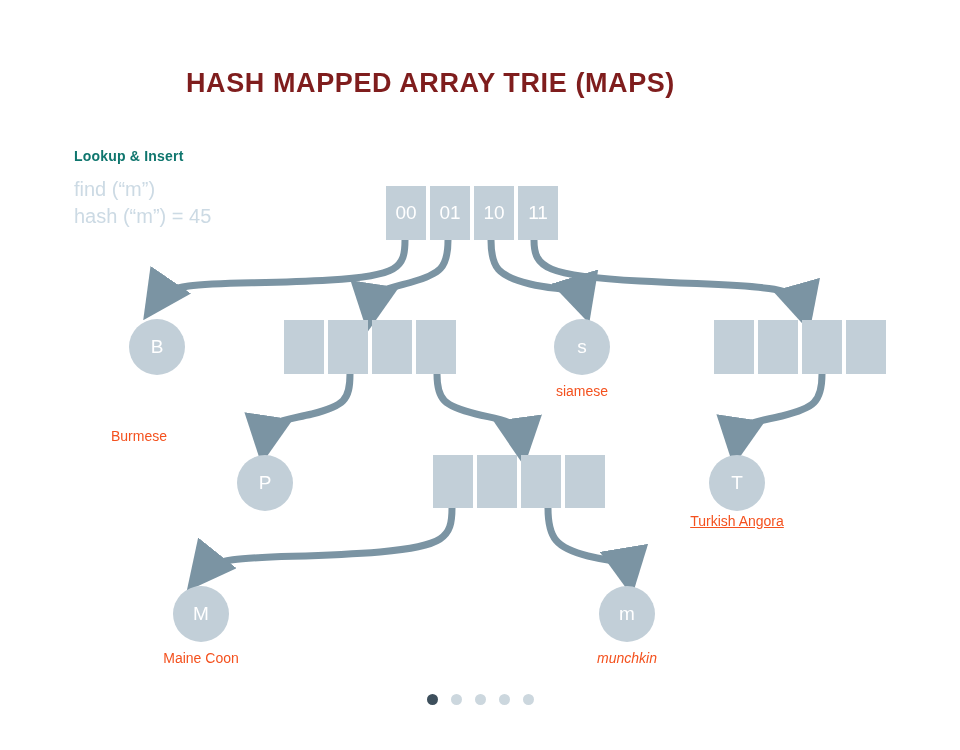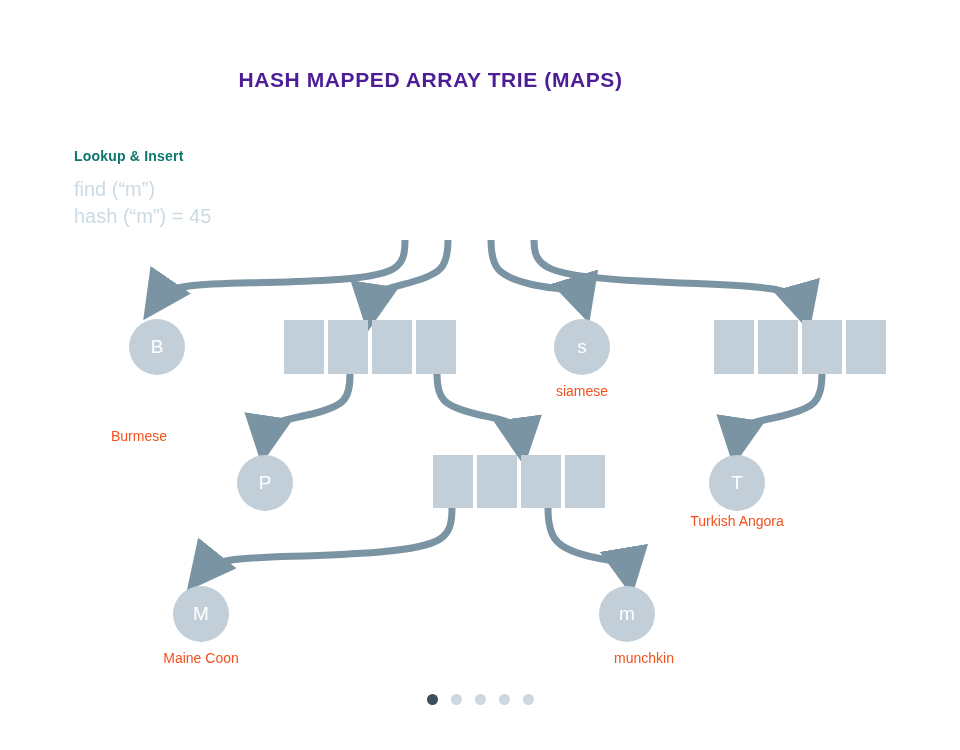--- a/index.html
+++ b/index.html
@@ -18,24 +18,24 @@
     overflow: hidden;
   }
 
   
   #title {
     position: absolute;
     left: 0;
     top: 68px;
     width: 861px;
     text-align: center;
-    font-size: 21px;
+    font-size: 27px;
     font-weight: bold;
     letter-spacing: 0.6px;
-    color: #4c1d95;
+    color: #7f1d1d;
   }
 
   
   #legend {
     position: absolute;
     left: 74px;
     top: 148px;
     width: 260px;
   }
   #legend-heading {
@@ -153,20 +153,26 @@
       <path d="M 437 374 C 437 400, 444 406, 476 414 C 506 421, 518 420, 521 442"></path>
 
       <path d="M 822 374 C 822 402, 814 408, 782 416 C 752 423, 740 422, 737 442"></path>
 
       <path d="M 452 508 C 452 538, 444 546, 380 552 C 280 560, 218 552, 202 572"></path>
 
       <path d="M 548 508 C 548 538, 556 548, 588 556 C 618 563, 626 560, 628 572"></path>
     </g>
   </svg>
 
+  <div class="array" id="root-array" style="left:386px; top:186px; gap:4px;">
+    <div class="cell" style="width:40px;height:54px;">00</div>
+    <div class="cell" style="width:40px;height:54px;">01</div>
+    <div class="cell" style="width:40px;height:54px;">10</div>
+    <div class="cell" style="width:40px;height:54px;">11</div>
+  </div>
 
   <div class="array" style="left:284px; top:320px; gap:4px;">
     <div class="cell" style="width:40px;height:54px;"></div>
     <div class="cell" style="width:40px;height:54px;"></div>
     <div class="cell" style="width:40px;height:54px;"></div>
     <div class="cell" style="width:40px;height:54px;"></div>
   </div>
 
   <div class="array" style="left:714px; top:320px; gap:4px;">
     <div class="cell" style="width:40px;height:54px;"></div>
@@ -184,27 +190,27 @@
 
   <div class="circle" style="left:129px; top:319px; width:56px; height:56px;">B</div>
   <div class="leaf-label" style="left:39px; top:392px; width:200px;margin-top:36px;">Burmese</div>
 
   <div class="circle" style="left:554px; top:319px; width:56px; height:56px;">s</div>
   <div class="leaf-label" style="left:482px; top:383px; width:200px;">siamese</div>
 
   <div class="circle" style="left:237px; top:455px; width:56px; height:56px;">P</div>
 
   <div class="circle" style="left:709px; top:455px; width:56px; height:56px;">T</div>
-  <div class="leaf-label" style="left:637px; top:513px; width:200px;">Turkish Angora</div>
+  <div class="leaf-label" style="left:637px; top:513px; width:200px;text-decoration:underline;">Turkish Angora</div>
 
   <div class="circle" style="left:173px; top:586px; width:56px; height:56px;">M</div>
   <div class="leaf-label" style="left:101px; top:650px; width:200px;">Maine Coon</div>
 
   <div class="circle" style="left:599px; top:586px; width:56px; height:56px;">m</div>
-  <div class="leaf-label" style="left:544px; top:650px; width:200px;">munchkin</div>
+  <div class="leaf-label" style="left:527px; top:650px; width:200px;font-style:italic;">munchkin</div>
 
   <div id="pager">
     <div class="dot active"></div>
     <div class="dot"></div>
     <div class="dot"></div>
     <div class="dot"></div>
     <div class="dot"></div>
   </div>
 
 </div>

